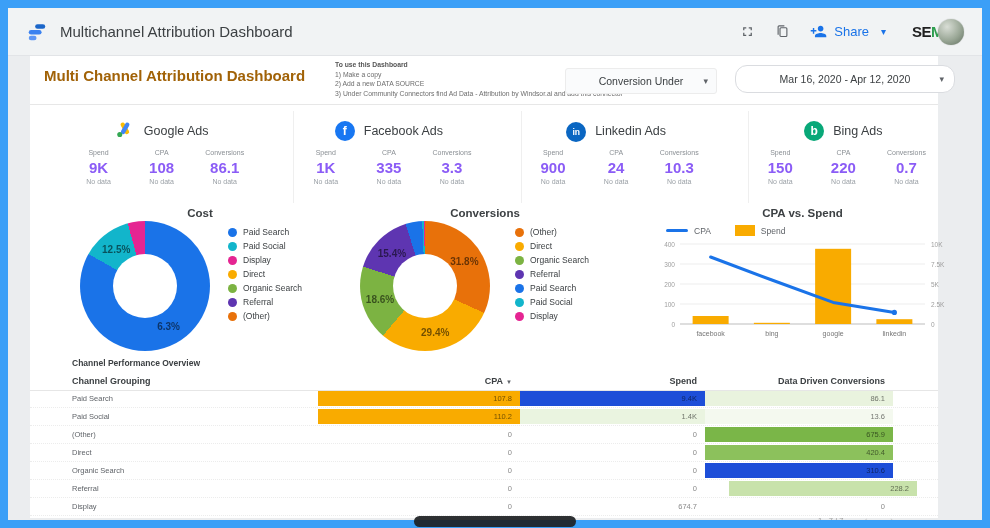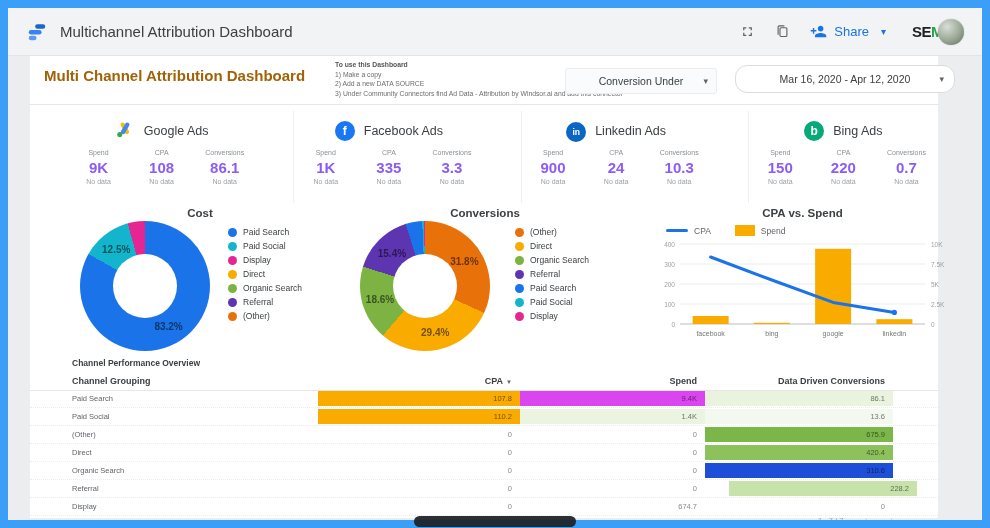--- a/index.html
+++ b/index.html
@@ -258,21 +258,21 @@
               </div>
             </div>
           </div>
         </div>
 
       <div class="charts-row">
         <div class="chart-block cost-block">
           <div class="chart-title">Cost</div>
           <div class="donut" id="donut-cost" style="background: conic-gradient(rgb(26, 115, 232) 0%, rgb(26, 115, 232) 83.2%, rgb(18, 181, 203) 83.2%, rgb(18, 181, 203) 95.7%, rgb(229, 37, 146) 95.7%, rgb(229, 37, 146) 100%);">
               <div class="hole"></div>
-              <div class="slice-label" style="left: 88.5696px; top: 105.432px;">83.2%</div>
+              <div class="slice-label" style="left: 88.5696px; top: 105.432px;">6.3%</div>
               <div class="slice-label" style="left: 36.1999px; top: 28.111px;">12.5%</div>
             </div>
           <div class="legend" id="legend-cost">
               <div class="legend-item">
                 <span class="dot" style="background: rgb(26, 115, 232);"></span>
                 <span class="legend-label">Paid Search</span>
               </div>
               <div class="legend-item">
                 <span class="dot" style="background: rgb(18, 181, 203);"></span>
                 <span class="legend-label">Paid Social</span>
@@ -386,21 +386,21 @@
         <div class="thead">
           <span class="th th-channel">Channel Grouping</span>
           <span class="th th-cpa"><span>CPA</span><span class="sort-arrow">▼</span></span>
           <span class="th th-spend">Spend</span>
           <span class="th th-ddc">Data Driven Conversions</span>
         </div>
         <div class="tbody" id="tbody">
             <div class="trow">
               <span class="tname">Paid Search</span>
               <span class="tcell cell-cpa filled" style="background: rgb(249, 171, 0);">107.8</span>
-              <span class="tcell cell-spend filled" style="background: #d946ef;">9.4K</span>
+              <span class="tcell cell-spend filled" style="background: #1d4ed8;">9.4K</span>
               <span class="tcell cell-ddc filled" style="background: rgb(233, 243, 222);">86.1</span>
             </div>
             <div class="trow">
               <span class="tname">Paid Social</span>
               <span class="tcell cell-cpa filled" style="background: rgb(249, 171, 0);">110.2</span>
               <span class="tcell cell-spend filled" style="background: rgb(234, 244, 224);">1.4K</span>
               <span class="tcell cell-ddc filled" style="background: rgb(244, 249, 239);">13.6</span>
             </div>
             <div class="trow">
               <span class="tname">(Other)</span>

